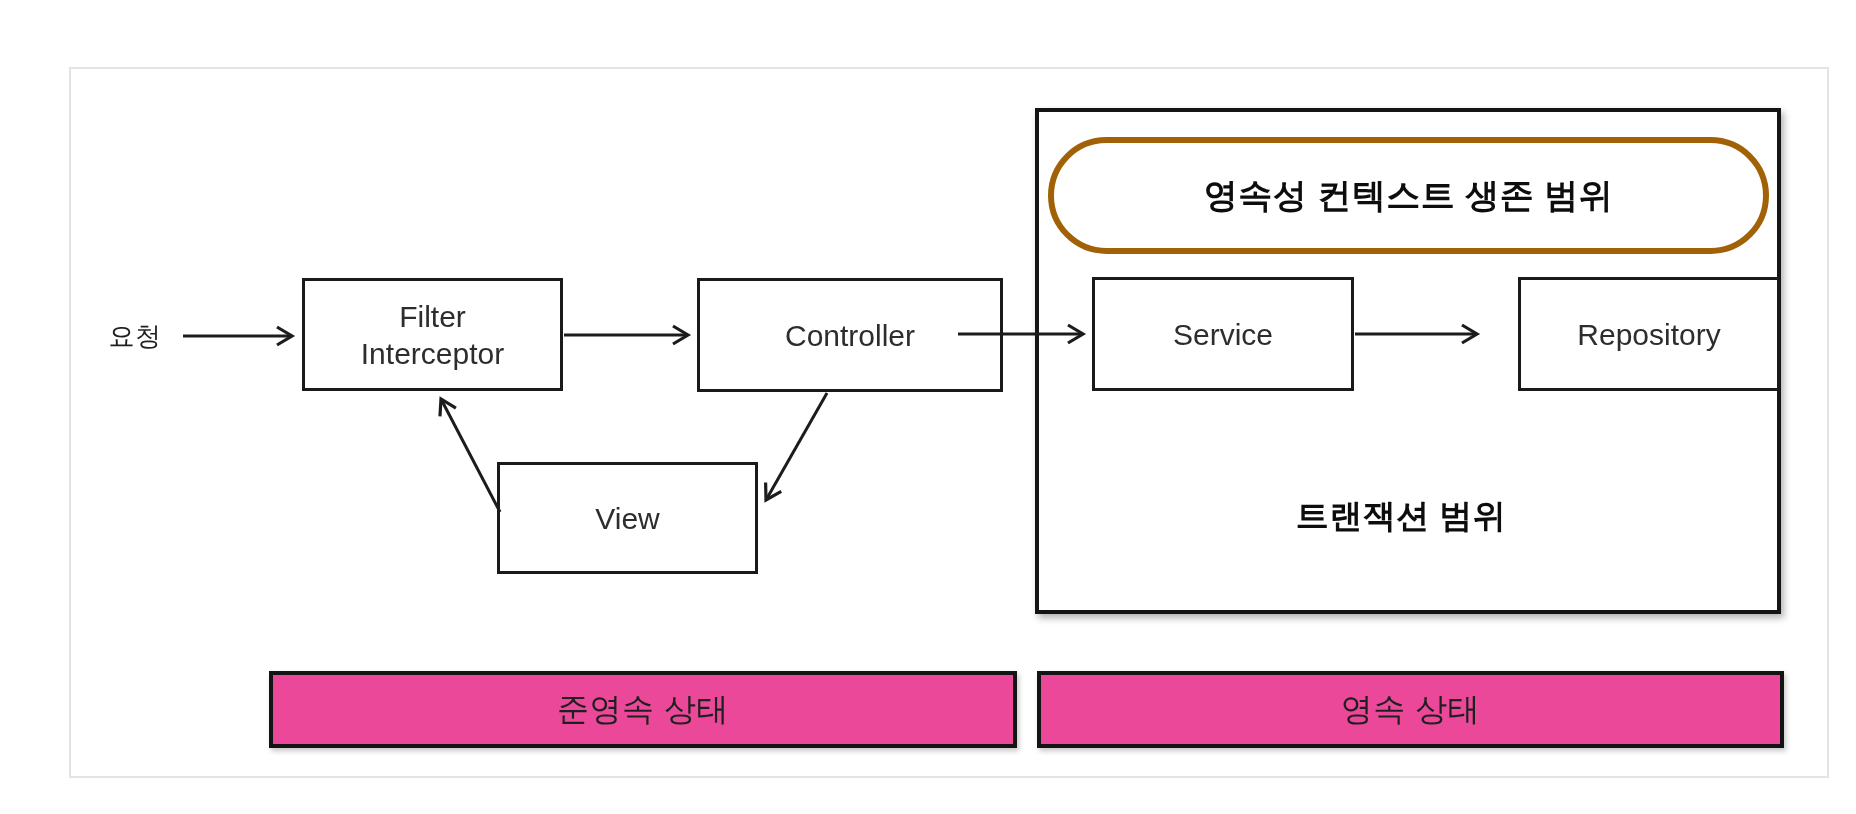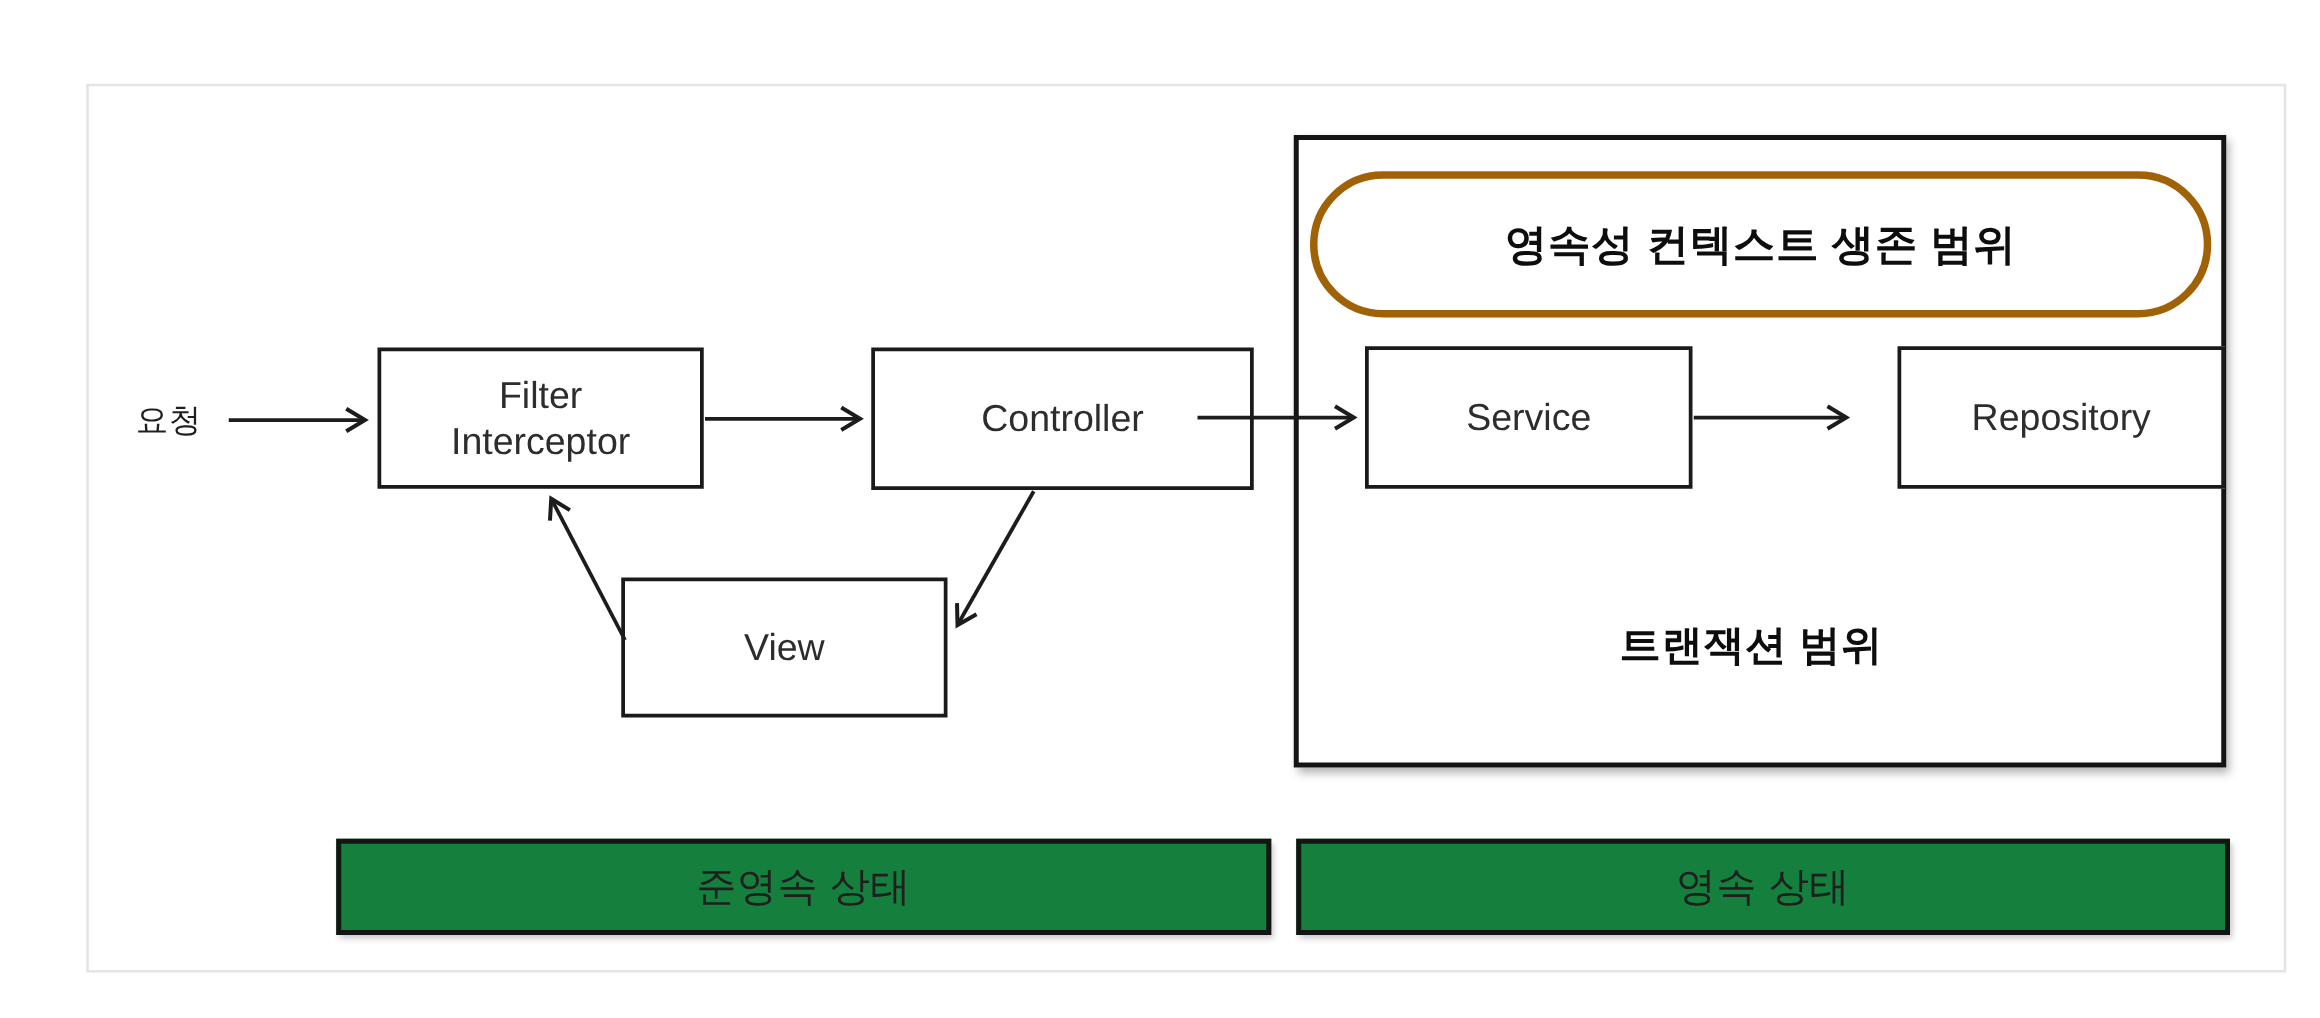--- a/index.html
+++ b/index.html
@@ -69,21 +69,21 @@
     display: flex; align-items: center; justify-content: center;
     font-size: 33px;
     font-weight: bold;
     color: #0d0d0d;
     letter-spacing: 0.5px;
     white-space: nowrap;
   }
   .state-bar {
     position: absolute;
     top: 671px; height: 77px;
-    background: #15803d;
+    background: #ec4899;
     border: 4px solid #141414;
     box-shadow: 2px 3px 5px rgba(0,0,0,0.22);
     display: flex; align-items: center; justify-content: center;
     font-size: 32px;
     color: #1f1f1f;
     letter-spacing: 0.5px;
     white-space: nowrap;
   }
   .state-bar.left  { left: 269px;  width: 748px; }
   .state-bar.right { left: 1037px; width: 747px; }

